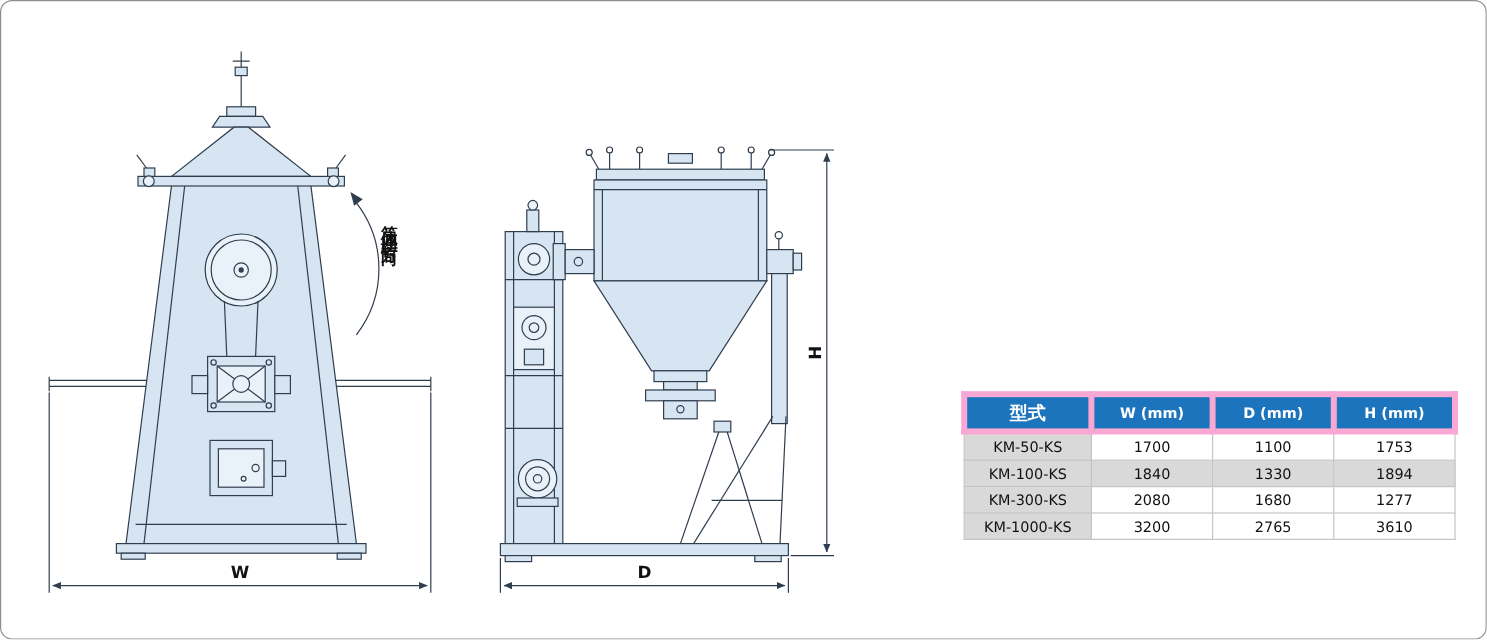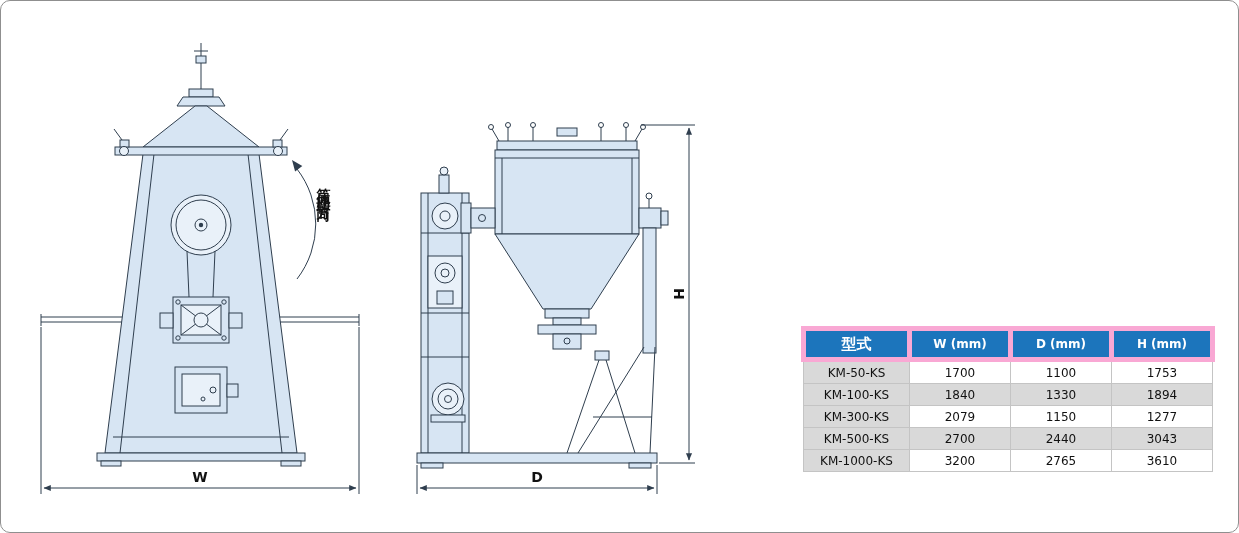--- a/index.html
+++ b/index.html
@@ -245,29 +245,23 @@
           <td class="val-white">1753</td>
         </tr>
         <tr>
           <td class="model-col">KM-100-KS</td>
           <td class="val-gray">1840</td>
           <td class="val-gray">1330</td>
           <td class="val-gray">1894</td>
         </tr>
         <tr>
           <td class="model-col">KM-300-KS</td>
-          <td class="val-white">2079</td>
-          <td class="val-white">1150</td>
+          <td class="val-white">2080</td>
+          <td class="val-white">1680</td>
           <td class="val-white">1277</td>
-        </tr>
-        <tr>
-          <td class="model-col">KM-500-KS</td>
-          <td class="val-gray">2700</td>
-          <td class="val-gray">2440</td>
-          <td class="val-gray">3043</td>
         </tr>
         <tr>
           <td class="model-col">KM-1000-KS</td>
           <td class="val-white">3200</td>
           <td class="val-white">2765</td>
           <td class="val-white">3610</td>
         </tr>
       </tbody>
   </table>
 

